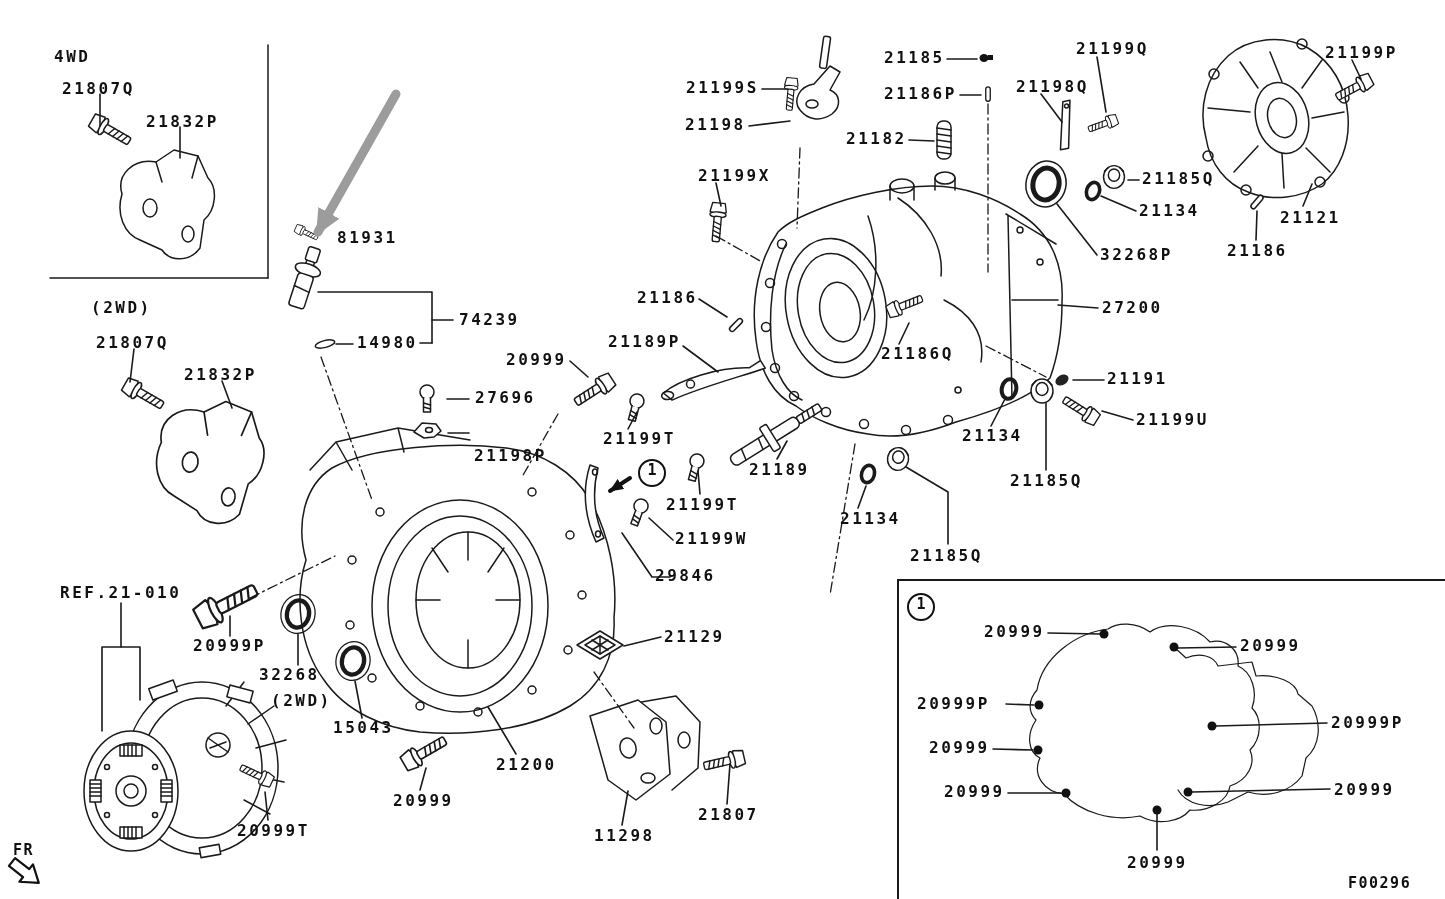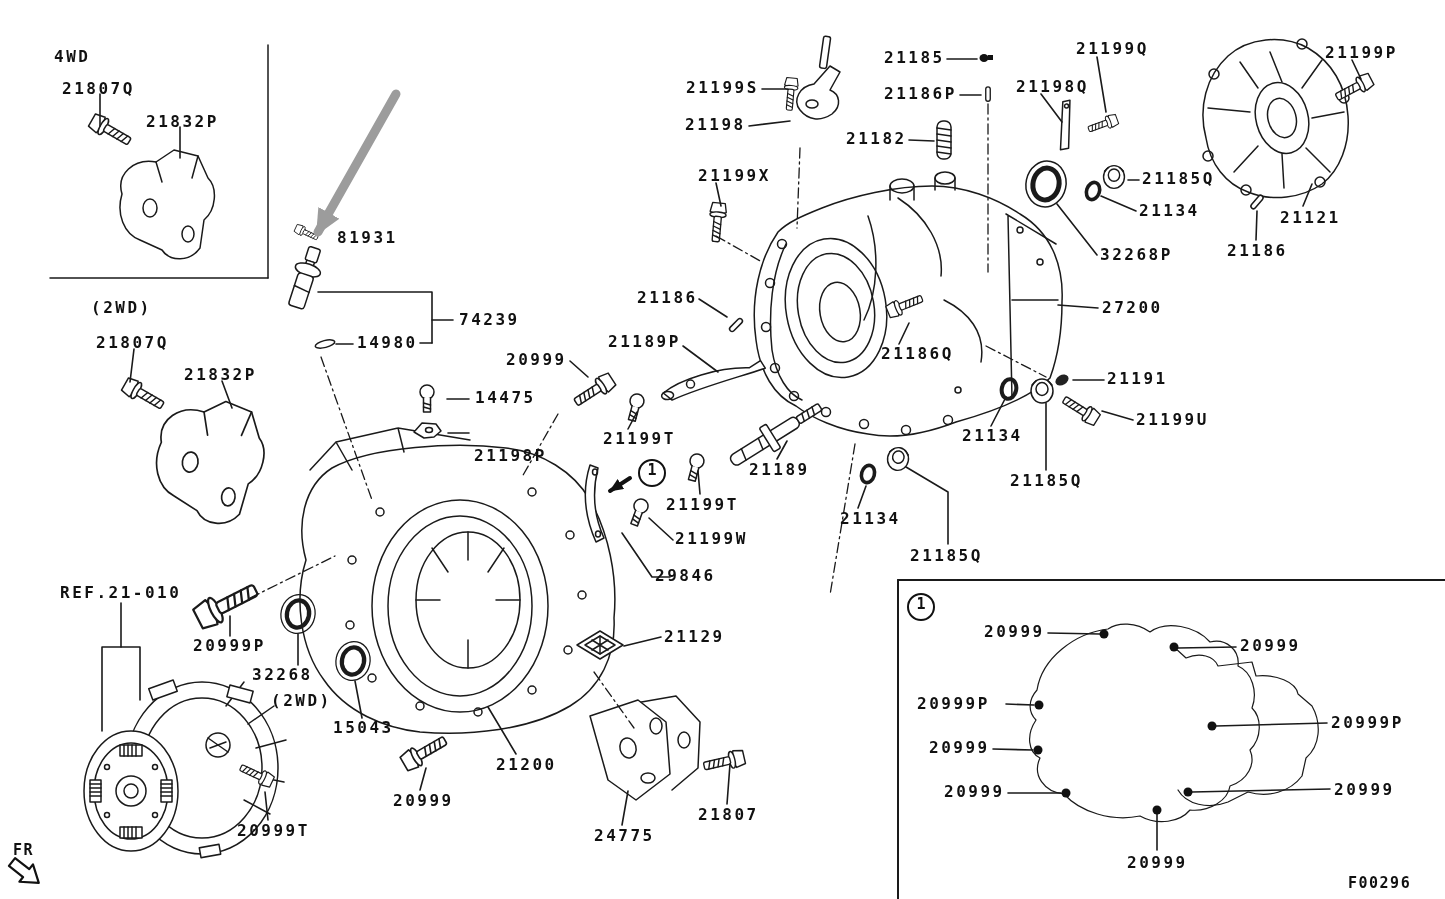--- a/index.html
+++ b/index.html
@@ -390,21 +390,21 @@
   <div class="lbl" style="left:54px;top:48px">4WD</div>
   <div class="lbl" style="left:62px;top:80px">21807Q</div>
   <div class="lbl" style="left:146px;top:113px">21832P</div>
   <div class="lbl" style="left:91px;top:299px">(2WD)</div>
   <div class="lbl" style="left:96px;top:334px">21807Q</div>
   <div class="lbl" style="left:184px;top:366px">21832P</div>
   <div class="lbl" style="left:337px;top:229px">81931</div>
   <div class="lbl" style="left:459px;top:311px">74239</div>
   <div class="lbl" style="left:357px;top:334px">14980</div>
   <div class="lbl" style="left:506px;top:351px">20999</div>
-  <div class="lbl" style="left:475px;top:389px">14475</div>
+  <div class="lbl" style="left:475px;top:389px">27696</div>
   <div class="lbl" style="left:474px;top:447px">21198P</div>
   <div class="lbl" style="left:608px;top:333px">21189P</div>
   <div class="lbl" style="left:637px;top:289px">21186</div>
   <div class="lbl" style="left:603px;top:430px">21199T</div>
   <div class="lbl" style="left:698px;top:167px">21199X</div>
   <div class="lbl" style="left:685px;top:116px">21198</div>
   <div class="lbl" style="left:686px;top:79px">21199S</div>
   <div class="lbl" style="left:884px;top:49px">21185</div>
   <div class="lbl" style="left:884px;top:85px">21186P</div>
   <div class="lbl" style="left:846px;top:130px">21182</div>
@@ -424,27 +424,27 @@
   <div class="lbl" style="left:1010px;top:472px">21185Q</div>
   <div class="lbl" style="left:840px;top:510px">21134</div>
   <div class="lbl" style="left:910px;top:547px">21185Q</div>
   <div class="lbl" style="left:749px;top:461px">21189</div>
   <div class="lbl" style="left:666px;top:496px">21199T</div>
   <div class="lbl" style="left:675px;top:530px">21199W</div>
   <div class="lbl" style="left:655px;top:567px">29846</div>
   <div class="lbl" style="left:664px;top:628px">21129</div>
   <div class="lbl" style="left:60px;top:584px">REF.21-010</div>
   <div class="lbl" style="left:193px;top:637px">20999P</div>
-  <div class="lbl" style="left:252px;top:666px">32268</div>
+  <div class="lbl" style="left:259px;top:666px">32268</div>
   <div class="lbl" style="left:271px;top:692px">(2WD)</div>
   <div class="lbl" style="left:333px;top:719px">15043</div>
   <div class="lbl" style="left:237px;top:822px">20999T</div>
   <div class="lbl" style="left:393px;top:792px">20999</div>
   <div class="lbl" style="left:496px;top:756px">21200</div>
-  <div class="lbl" style="left:594px;top:827px">24775</div>
+  <div class="lbl" style="left:594px;top:827px">11298</div>
   <div class="lbl" style="left:698px;top:806px">21807</div>
 
   <div class="lbl" style="left:984px;top:623px">20999</div>
   <div class="lbl" style="left:1240px;top:637px">20999</div>
   <div class="lbl" style="left:917px;top:695px">20999P</div>
   <div class="lbl" style="left:1331px;top:714px">20999P</div>
   <div class="lbl" style="left:929px;top:739px">20999</div>
   <div class="lbl" style="left:944px;top:783px">20999</div>
   <div class="lbl" style="left:1334px;top:781px">20999</div>
   <div class="lbl" style="left:1127px;top:854px">20999</div>

